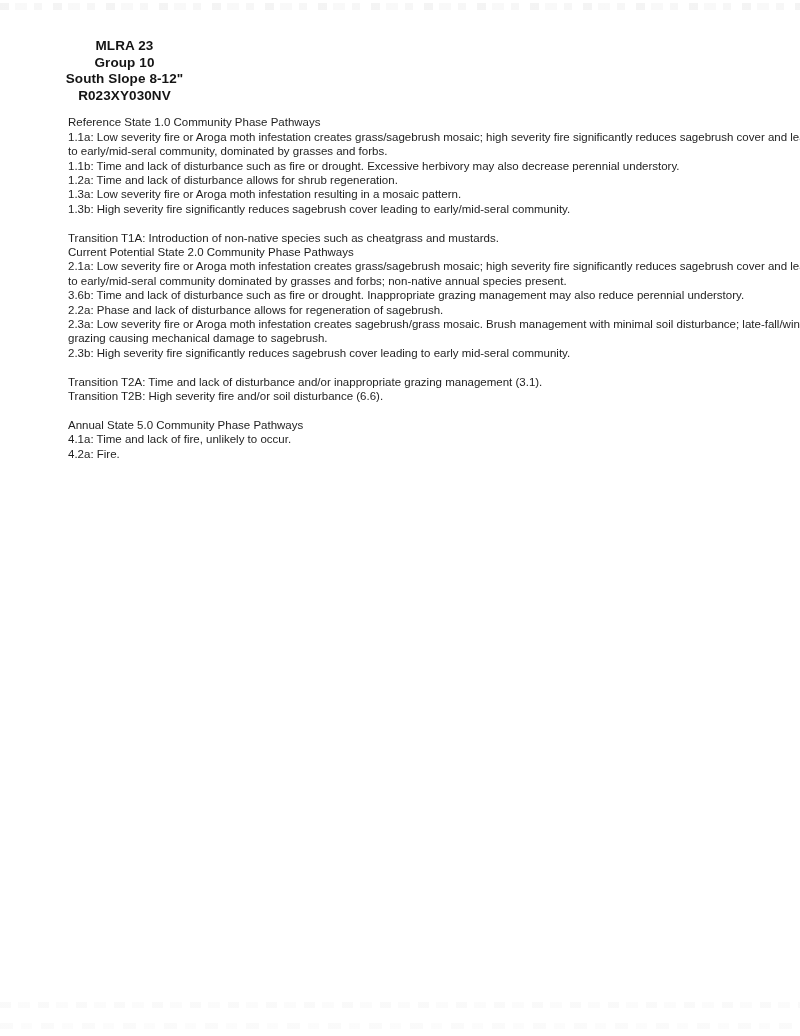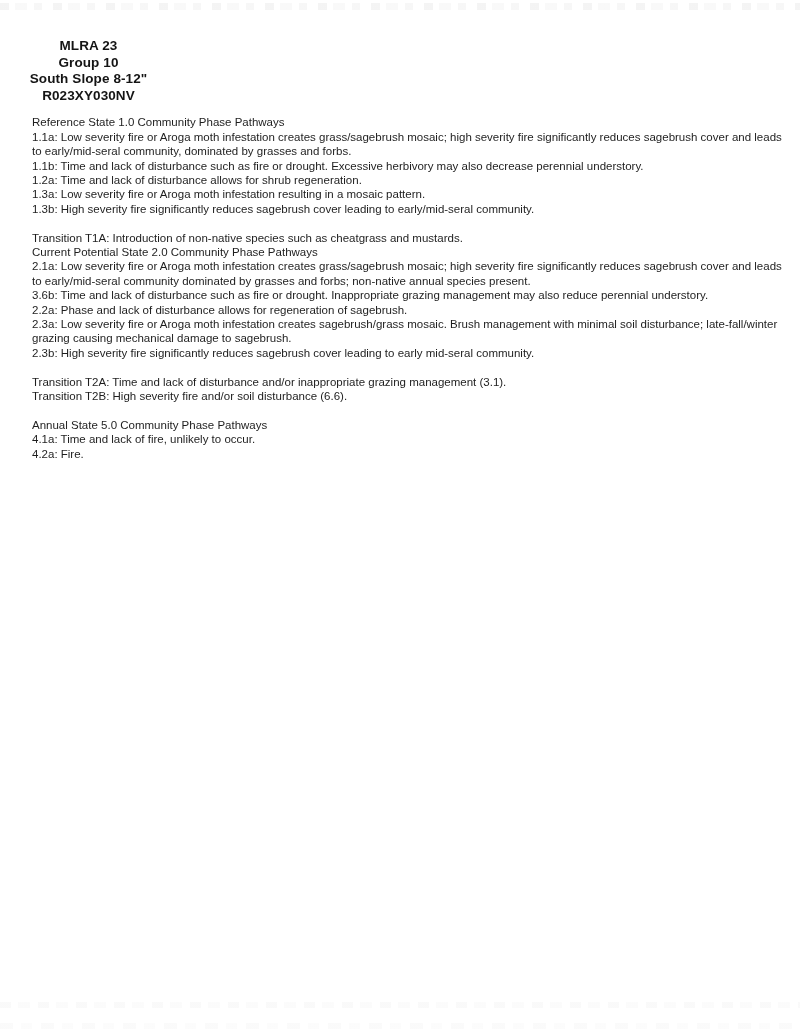--- a/index.html
+++ b/index.html
@@ -9,20 +9,21 @@
     background: #ffffff;
     position: relative;
     overflow: hidden;
     font-family: "Liberation Sans", sans-serif;
     color: #1b1b1b;
     -webkit-font-smoothing: antialiased;
   }
   .page {
     position: absolute;
     inset: 0;
+    padding-left: 36px;
   }
   
   .edge-artifact {
     position: absolute;
     left: 0;
     right: 0;
     pointer-events: none;
     opacity: 0.55;
   }
   .edge-artifact.top {

